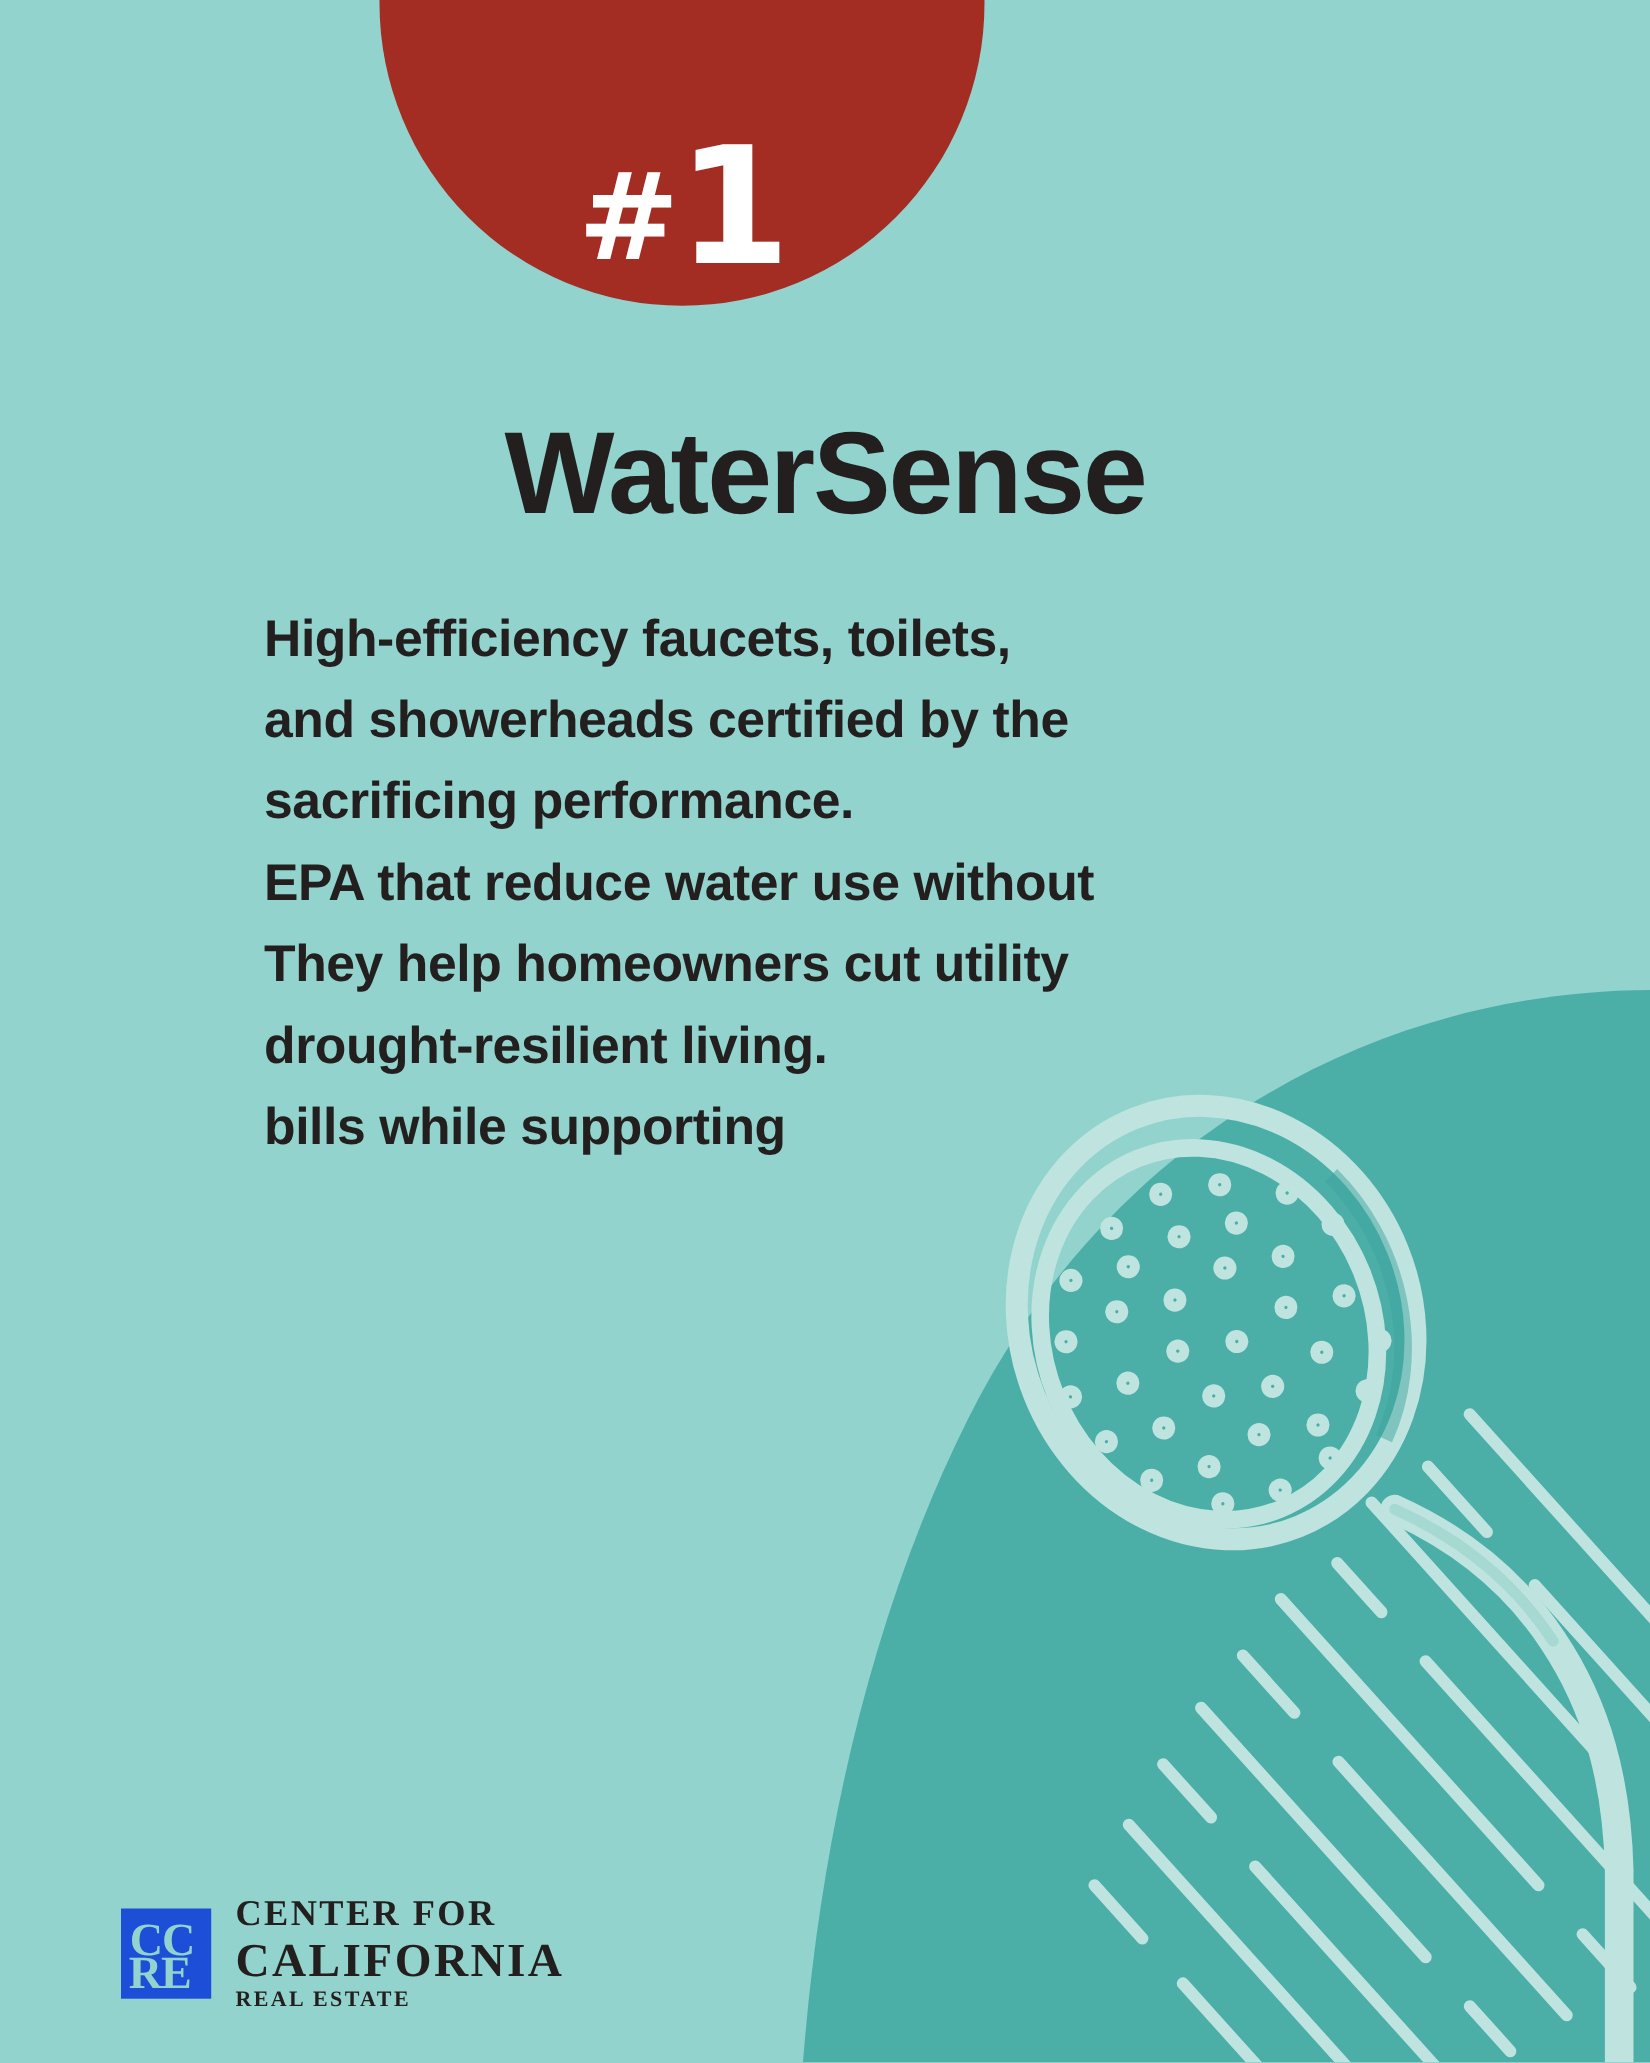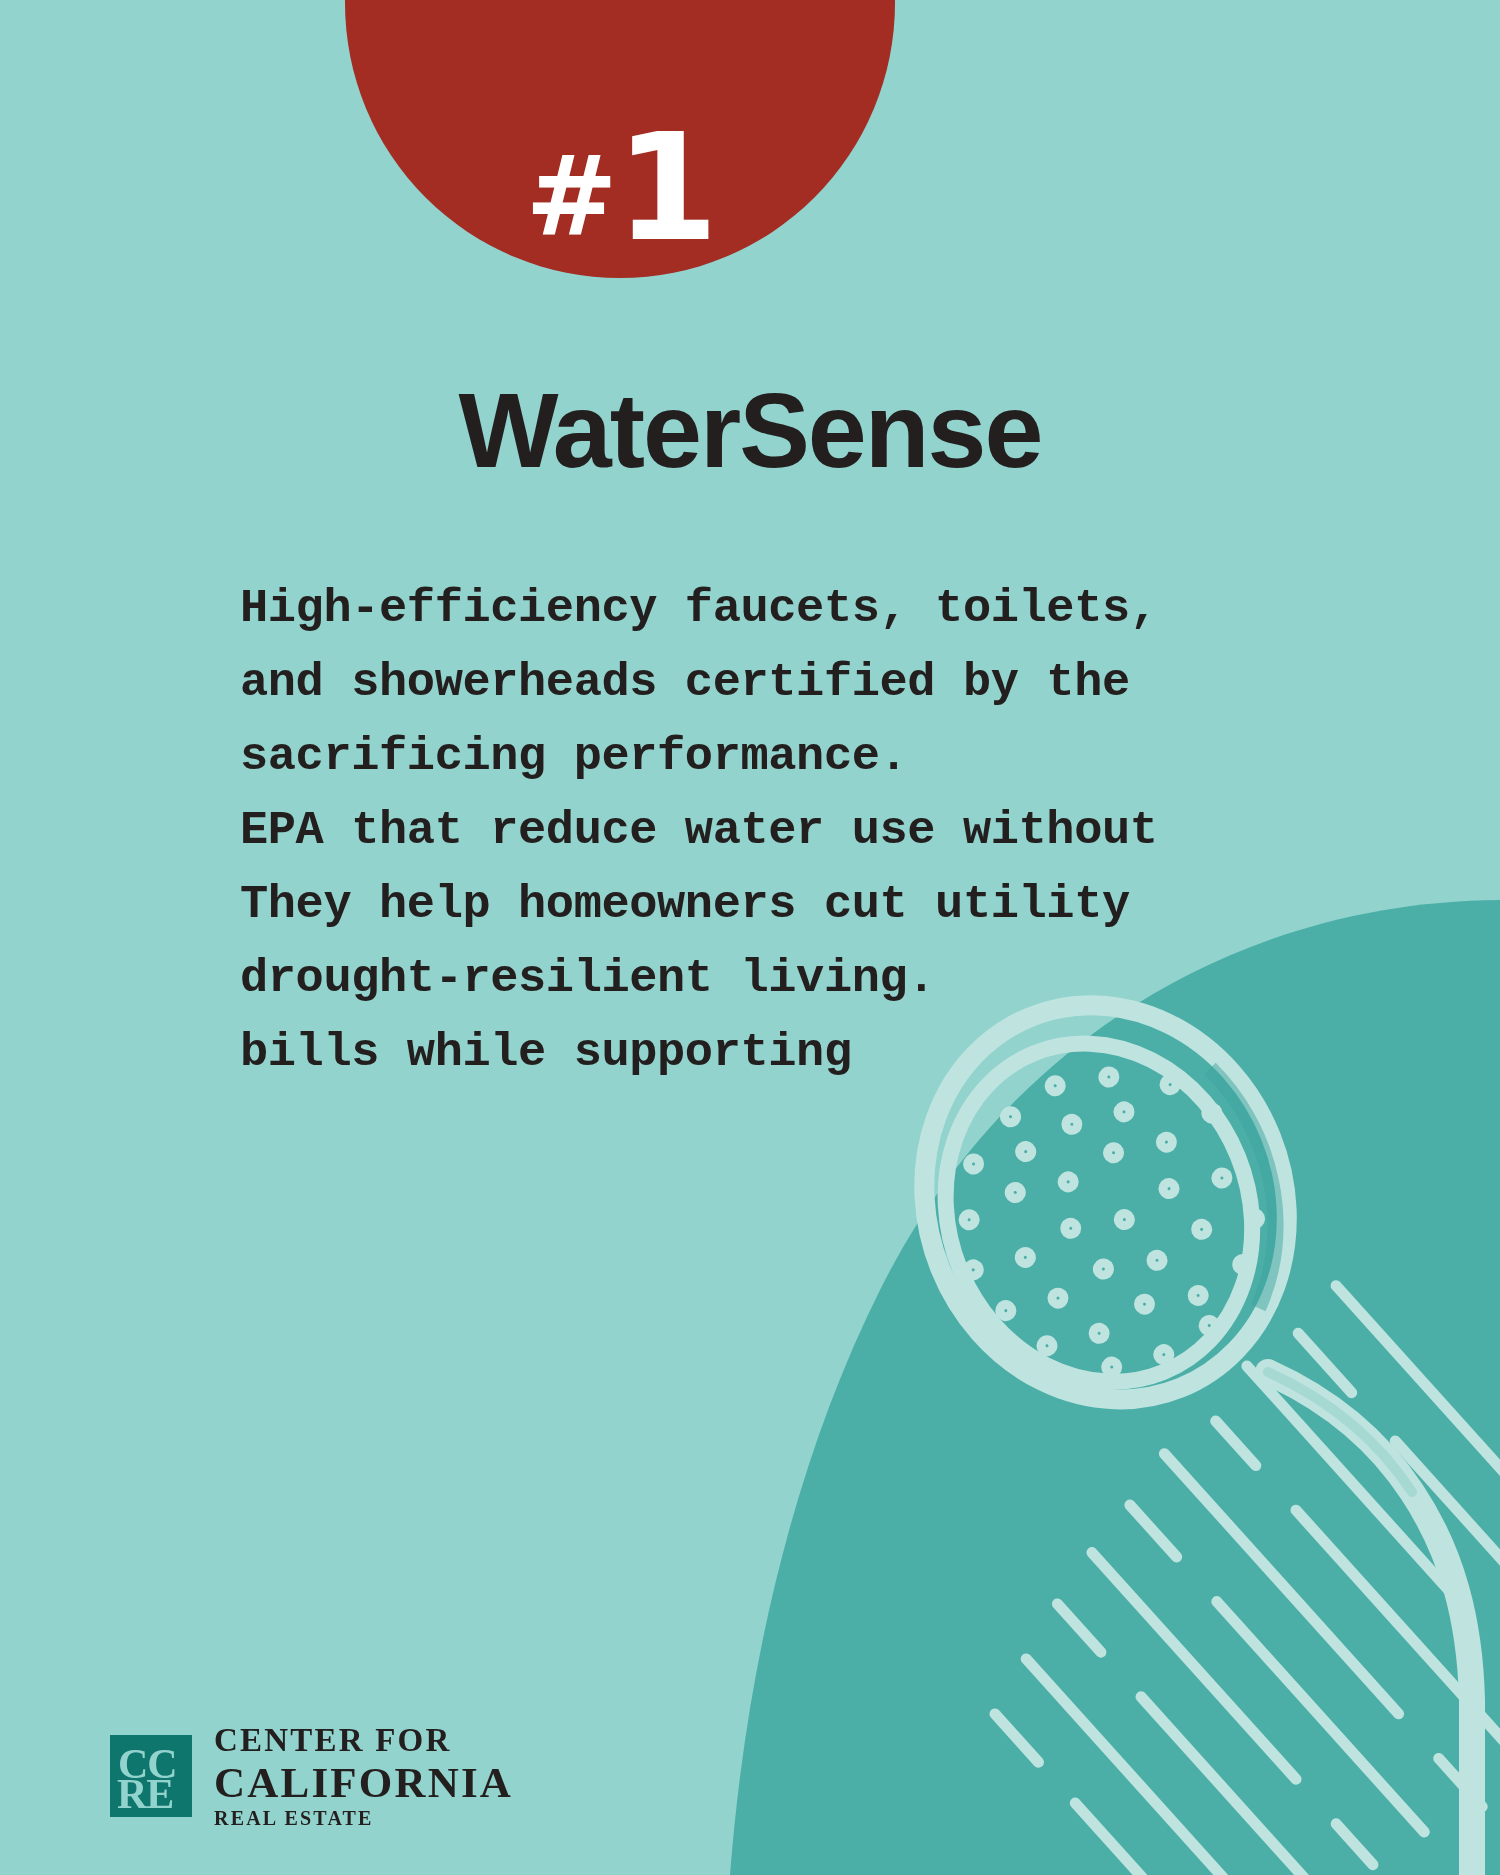--- a/index.html
+++ b/index.html
@@ -57,42 +57,42 @@
     line-height:1.12;
     letter-spacing:-2px;
     padding:0 120px;
     box-sizing:border-box;
   }
   .title .t-line{display:block;}
 
   
   .body-copy{
     position:absolute;
-    left:240px;top:572px;
+    left:240px;top:543px;
     width:800px;
     color:#231f1e;
-    font-family:Liberation Mono, monospace;
+    font-family:Liberation Sans, sans-serif;
     font-weight:bold;
     font-size:47px;
     line-height:74px;
     letter-spacing:-0.4px;
   }
   .body-copy .p-line{display:block;white-space:nowrap;}
 
   
   .logo{
     position:absolute;
     left:110px;top:1722px;
     display:flex;
     align-items:center;
     gap:22px;
   }
   .logo-mark{
     width:82px;height:82px;
-    background:#0f766e;
+    background:#1d4ed8;
     position:relative;
     flex:0 0 auto;
   }
   .logo-mark .mark-row{
     position:absolute;
     color:#92d3ce;
     font-family:"Liberation Serif", serif;
     font-weight:bold;
     font-size:42px;
     line-height:1;

